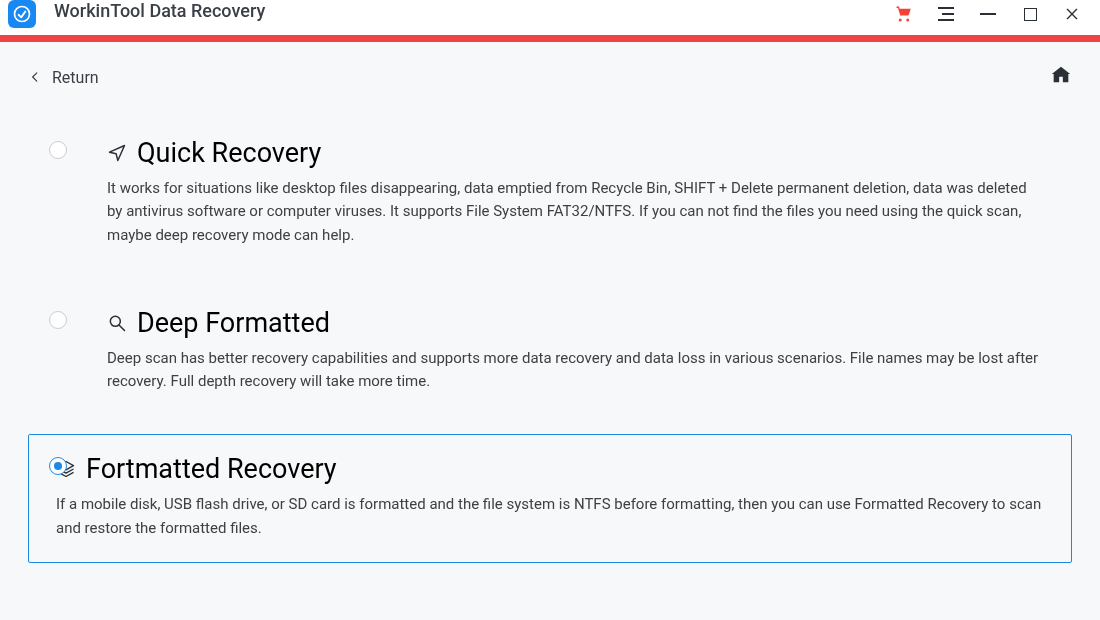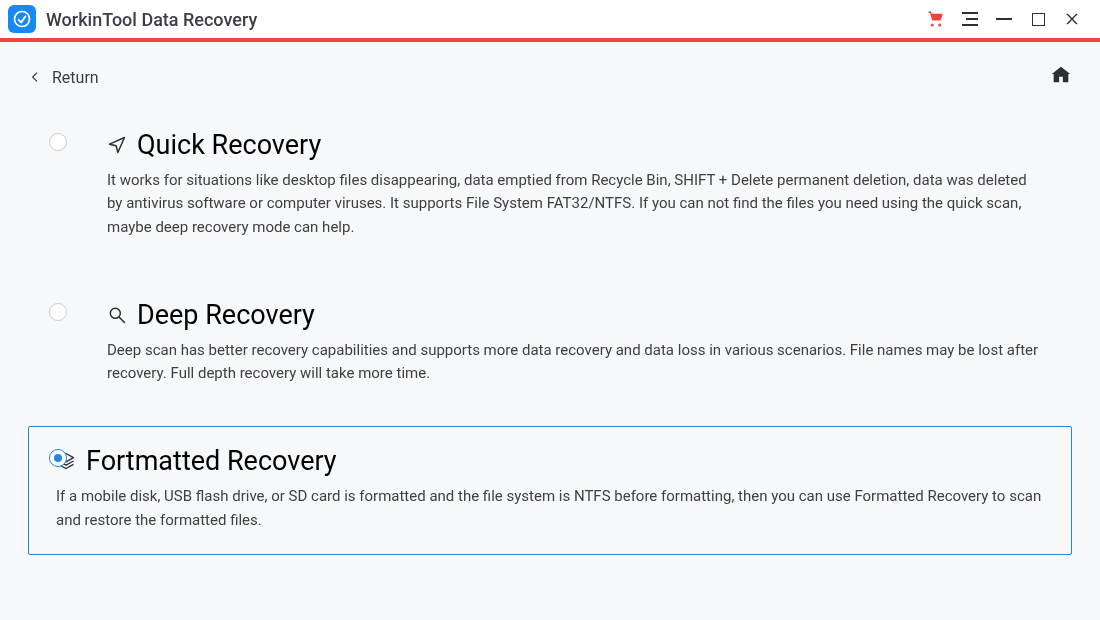--- a/index.html
+++ b/index.html
@@ -1,31 +1,31 @@
 <!DOCTYPE html>
 <html><head>
   <meta charset="utf-8">
   <style>
     * { margin:0; padding:0; box-sizing:border-box; }
     body { font-family: -apple-system,"Segoe UI",Roboto,Arial,sans-serif; width:1100px; height:620px; background:#f7f8fa; overflow:hidden; }
-    .titlebar { display:flex; align-items:center; height:42px; background:#fff; padding:0 14px 0 8px; border-bottom:4px solid #ef4444; }
+    .titlebar { display:flex; align-items:flex-start; height:42px; background:#fff; padding:0 14px 0 8px; border-bottom:7px solid #ef4444;gap:8px; }
     .logo { width:28px; height:28px; border-radius:6px; background:#1888f3; display:flex; align-items:center; justify-content:center; }
     .logo svg { width:20px; height:20px; }
     .app-title { margin-left:10px; font-size:18px; color:#3a3f47; font-weight:500; }
     .title-spacer { flex:1; }
     .ctl { width:28px; height:28px; display:flex; align-items:center; justify-content:center; cursor:pointer; margin-left:6px; color:#2b2f36; }
     .ctl.cart { color:#f44336; }
     .ctl.bars span { display:flex; flex-direction:column; align-items:flex-end; gap:4px; }
     .ctl.bars b { display:block; height:2px; background:#2b2f36; }
     .ctl.bars b:nth-child(1){width:16px;} .ctl.bars b:nth-child(2){width:12px;} .ctl.bars b:nth-child(3){width:16px;}
     .ctl.min b { width:16px; height:2px; background:#2b2f36; display:block; }
     .ctl.max b { width:13px; height:13px; border:1.6px solid #2b2f36; display:block; }
     .ctl.close svg { width:16px; height:16px; }
     .page { padding:22px 28px 0 28px; height:578px; }
-    .toprow { display:flex; align-items:center; justify-content:space-between; margin-bottom:20px;gap:28px; }
+    .toprow { display:flex; align-items:center; justify-content:space-between; margin-bottom:28px;gap:28px; }
     .return { display:flex; align-items:center; cursor:pointer; color:#3a3f47; font-size:16px; }
     .return svg { width:14px; height:14px; margin-right:10px; }
     .home { cursor:pointer; color:#2b2f36; }
     .home svg { width:22px; height:22px; }
     .option { position:relative; padding:18px 26px 22px 78px; margin-bottom:18px; border:1px solid transparent; border-radius:2px; cursor:pointer; }
     .option.selected { border-color:#1e88e5; background:#fff0;padding-left:27px; }
     .radio { position:absolute; left:20px; top:22px; width:18px; height:18px; border:1.5px solid #c9cdd4; border-radius:50%; background:#fff; }
     .option.selected .radio { border-color:#1e88e5; }
     .option.selected .radio::after { content:""; position:absolute; left:3.5px; top:3.5px; width:8px; height:8px; border-radius:50%; background:#1e88e5; }
     .opt-head { display:flex; align-items:center; font-size:27px; color:#000000; margin-bottom:8px; }
@@ -95,21 +95,21 @@
     <div class="opt-desc">It works for situations like desktop files disappearing, data emptied from Recycle Bin, SHIFT + Delete permanent deletion, data was deleted by antivirus software or computer viruses. It supports File System FAT32/NTFS. If you can not find the files you need using the quick scan, maybe deep recovery mode can help.</div>
   </div>
 
   <div class="option">
     <div class="radio"></div>
     <div class="opt-head">
       <svg class="opt-icon" viewBox="0 0 24 24">
           <circle cx="10" cy="10" r="6" fill="none" stroke="#2b2f36" stroke-width="1.8"></circle>
           <line x1="15" y1="15" x2="21" y2="21" stroke="#2b2f36" stroke-width="1.8" stroke-linecap="round"></line>
         </svg>
-      <span>Deep Recovery</span>
+      <span>Deep Formatted</span>
     </div>
     <div class="opt-desc">Deep scan has better recovery capabilities and supports more data recovery and data loss in various scenarios. File names may be lost after recovery. Full depth recovery will take more time.</div>
   </div>
 
   <div class="option selected">
     <div class="radio"></div>
     <div class="opt-head">
       <svg class="opt-icon" viewBox="0 0 24 24">
           <path d="M12 3 L21 8 L12 13 L3 8 Z" fill="none" stroke="#2b2f36" stroke-width="1.6" stroke-linejoin="round"></path>
           <path d="M3 12 L12 17 L21 12" fill="none" stroke="#2b2f36" stroke-width="1.6" stroke-linejoin="round"></path>

